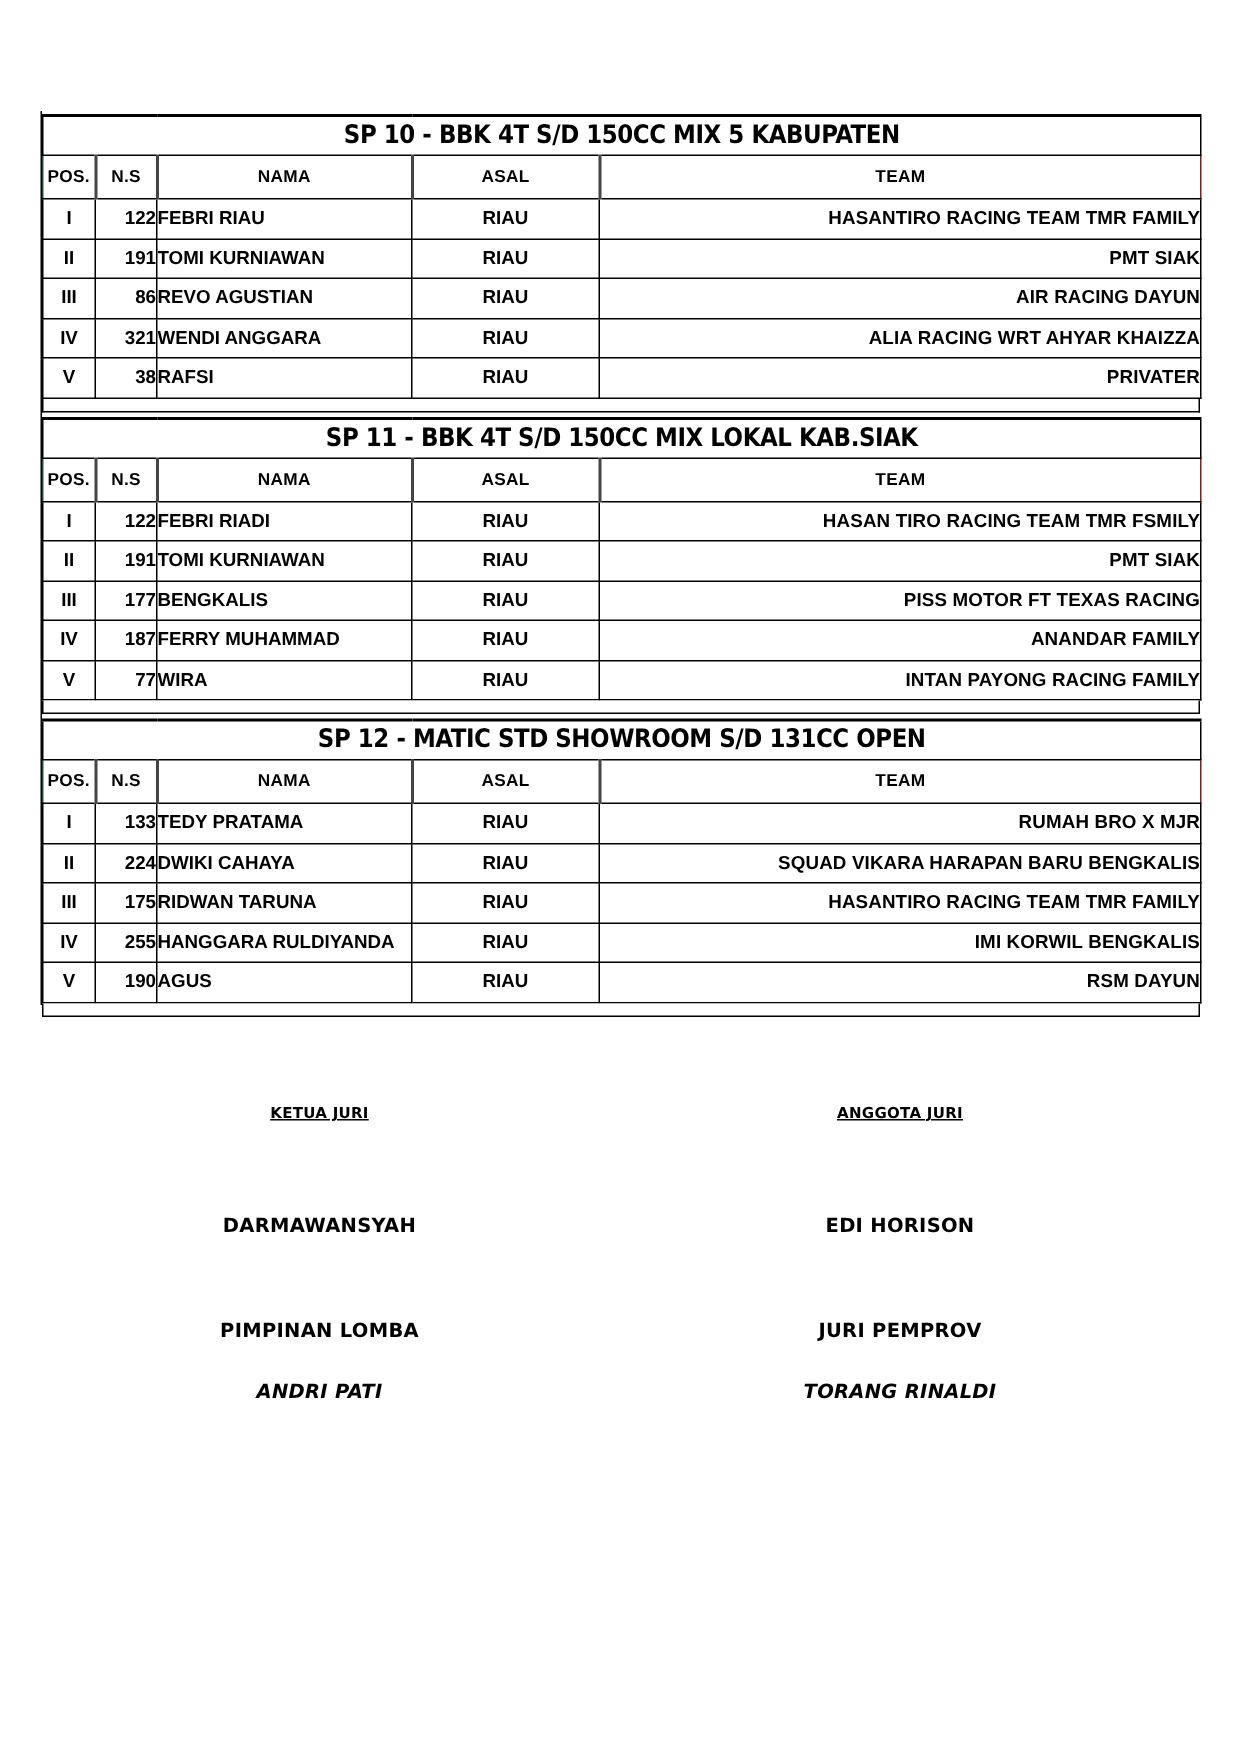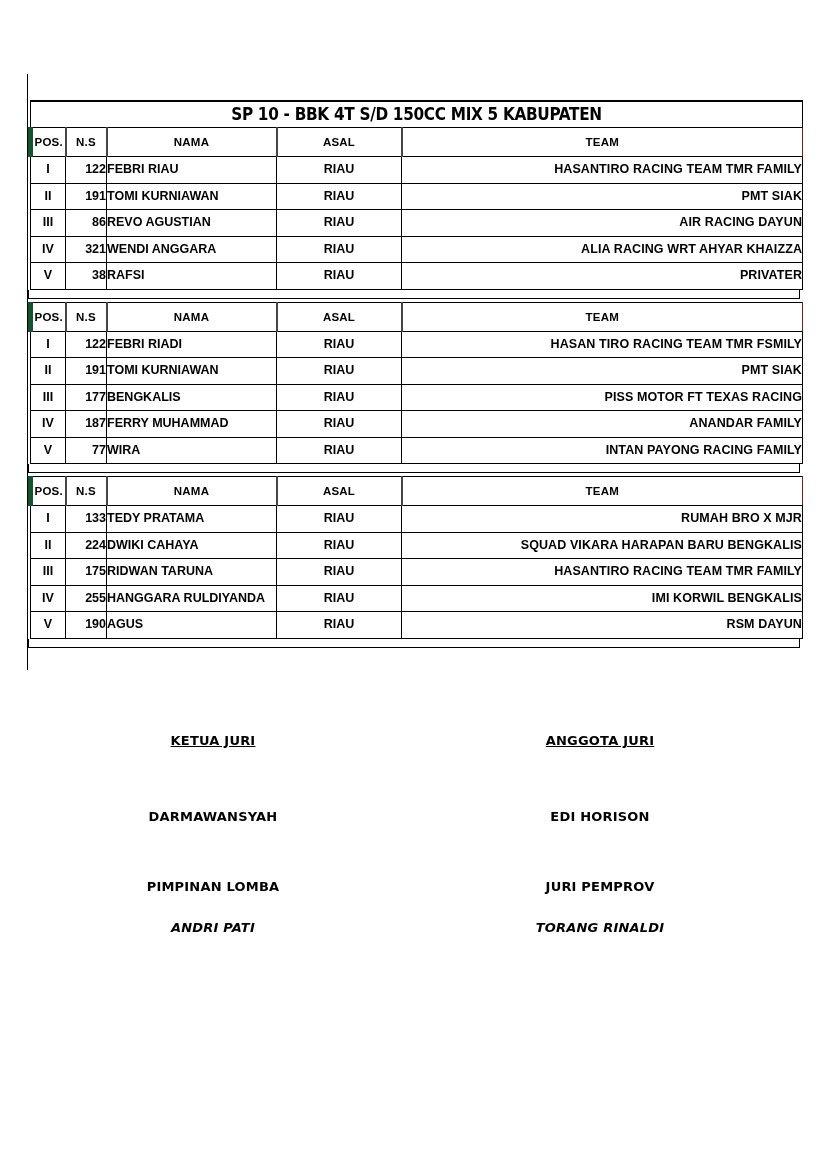--- a/index.html
+++ b/index.html
@@ -32,21 +32,20 @@
     height: 596px;
     background: #000;
   }
 
   
   .tables {
     position: absolute;
     left: 28px;
     top: 76px;
     width: 772px;
-    margin-top: 24px;
   }
 
   table.result {
     border-collapse: collapse;
     width: 772px;
     table-layout: fixed;
     margin: 0;
   }
 
   
@@ -85,21 +84,21 @@
     height: 28px;
     text-align: center;
     font-size: 11.5px;
     letter-spacing: 0.2px;
     border-top: 1px solid #000;
     border-bottom: 1px solid #000;
     border-left: 2px solid #444;
     border-right: 2px solid #444;
     line-height: 28px;
   }
-  tr.head-row td.first-head { border-left: 5px solid #14532d; }
+  tr.head-row td.first-head { border-left: 1px solid #14532d; }
   tr.head-row td.last-head  { border-right: 1px solid #7f1d1d; }
 
   
   tr.data-row td {
     height: 25.5px;
     font-size: 12.5px;
     line-height: 25.5px;
     border: 1px solid #000;
     overflow: hidden;
     white-space: nowrap;
@@ -136,21 +135,21 @@
     position: absolute;
     width: 300px;
     text-align: center;
     font-family: "DejaVu Sans", sans-serif;
     font-weight: bold;
   }
   .sig-left  { left: 63px; }
   .sig-right { left: 450px; }
 
   .sig-role {
-    font-size: 13px;
+    font-size: 10px;
     text-decoration: underline;
     letter-spacing: 0.2px;
     margin-top: 15px;
   }
   .sig-role-plain {
     font-size: 13px;
     letter-spacing: 0.2px;
     margin-top: 47px;
   }
   .sig-name {
@@ -231,20 +230,23 @@
       <div class="gap"></div>
       <table class="result">
         <colgroup>
           <col class="c-pos">
           <col class="c-ns">
           <col class="c-nama">
           <col class="c-asal">
           <col class="c-team">
         </colgroup>
         <tbody>
+          <tr class="title-row">
+            <td colspan="5">SP 11 - BBK 4T S/D 150CC MIX LOKAL KAB.SIAK</td>
+          </tr>
           <tr class="head-row">
             <td class="first-head">POS.</td>
             <td>N.S</td>
             <td>NAMA</td>
             <td>ASAL</td>
             <td class="last-head">TEAM</td>
           </tr>
           <tr class="data-row">
             <td class="cell-pos">I</td>
             <td class="cell-ns">122</td>
@@ -286,20 +288,23 @@
       <div class="gap"></div>
       <table class="result">
         <colgroup>
           <col class="c-pos">
           <col class="c-ns">
           <col class="c-nama">
           <col class="c-asal">
           <col class="c-team">
         </colgroup>
         <tbody>
+          <tr class="title-row">
+            <td colspan="5">SP 12 - MATIC STD SHOWROOM S/D 131CC OPEN</td>
+          </tr>
           <tr class="head-row">
             <td class="first-head">POS.</td>
             <td>N.S</td>
             <td>NAMA</td>
             <td>ASAL</td>
             <td class="last-head">TEAM</td>
           </tr>
           <tr class="data-row">
             <td class="cell-pos">I</td>
             <td class="cell-ns">133</td>

